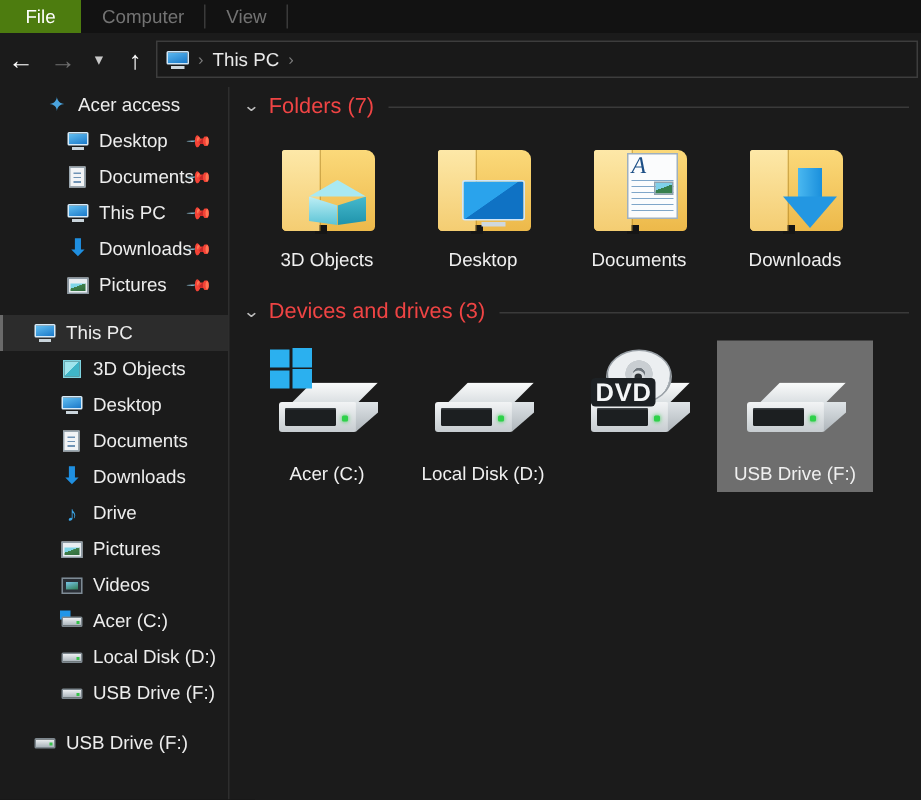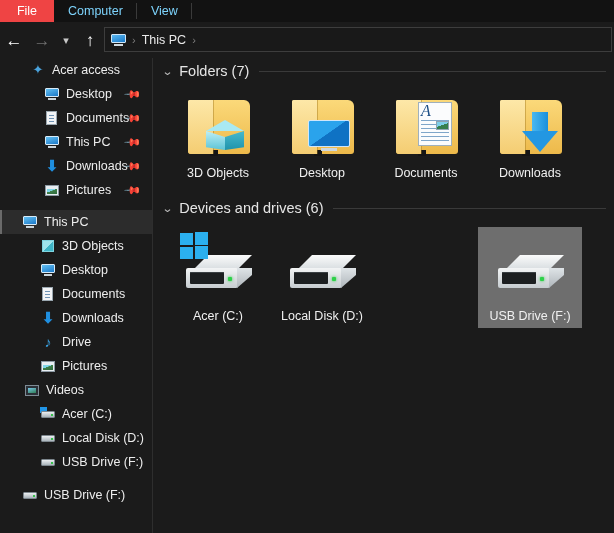--- a/index.html
+++ b/index.html
@@ -12,24 +12,24 @@
   }
   #app { position: relative; width: 614px; height: 533px; background: #1b1b1b; }
 
   
   #ribbon {
     position: absolute; left: 0; top: 0; width: 614px; height: 22px;
     background: #121212; display: flex; align-items: stretch;
   }
   .rtab {
     display: flex; align-items: center; justify-content: center;
-    font-size: 12.5px; color: #7dd3fc; padding: 0 14px;
+    font-size: 12.5px; color: #737373; padding: 0 14px;
     position: relative; white-space: nowrap;
   }
-  .rtab.file { background: #ef4444; color: #ffffff; min-width: 54px; padding: 0 16px; text-align: center; }
+  .rtab.file { background: #4d7c0f; color: #ffffff; min-width: 54px; padding: 0 16px; text-align: center; }
   .rtab.sep::after {
     content: ""; position: absolute; right: 0; top: 3px; bottom: 3px;
     width: 1px; background: #3a3a3a;
   }
 
   
   #navbar {
     position: absolute; left: 0; top: 22px; width: 614px; height: 36px;
     background: #1b1b1b; display: flex; align-items: center;
   }
@@ -135,21 +135,21 @@
     position: absolute; left: 154px; top: 58px; right: 0; bottom: 0;
     background: #1b1b1b; overflow: hidden;
   }
   .grouphdr {
     display: flex; align-items: center; height: 26px; padding-left: 9px;
   }
   .chev {
     color: #bdbdbd; font-size: 11px; margin-right: 7px; line-height: 1;
     display: inline-block; transform: scaleX(1.25);
   }
-  .gtitle { font-size: 14.5px; color: #e5e5e5; white-space: nowrap; }
+  .gtitle { font-size: 14.5px; color: #ef4444; white-space: nowrap; }
   .gline { flex: 1; height: 1px; background: #3a3a3a; margin-left: 10px; margin-right: 8px; }
 
   .tiles { display: flex; padding-left: 12px; }
   .tile {
     width: 104px; padding-top: 6px; padding-bottom: 4px;
     display: flex; flex-direction: column; align-items: center;
   }
   .tile.selected { background: #6e6e6e; }
   .tile-icon { width: 76px; height: 72px; position: relative; }
   .tile-label {
@@ -393,21 +393,21 @@
     <div class="srow" style="padding-left:40px;">
       <span class="sicon ic-music">♪</span>
       <span class="slabel">Drive</span>
     </div>
     <div class="srow" style="padding-left:40px;">
       <span class="sicon">
           <i class="ic-pic"></i>
         </span>
       <span class="slabel">Pictures</span>
     </div>
-    <div class="srow" style="padding-left:24px;">
+    <div class="srow" style="padding-left:40px;">
       <span class="sicon">
           <i class="ic-vid"></i>
         </span>
       <span class="slabel">Videos</span>
     </div>
     <div class="srow" style="padding-left:40px;">
       <span class="sicon ic-drive ic-drivewin">
         <i class="w"></i>
           <i class="d1"></i>
           <i class="d2"></i>
@@ -511,21 +511,21 @@
               <i class="head"></i>
             </div>
         </div>
         <div class="tile-label">Downloads</div>
       </div>
 
     </div>
 
     <div class="grouphdr" style="margin-top:10px;">
       <span class="chev">⌄</span>
-      <span class="gtitle">Devices and drives (6)</span>
+      <span class="gtitle">Devices and drives (3)</span>
       <span class="gline"></span>
     </div>
 
     <div class="tiles" style="padding-top:6px;">
 
       <div class="tile">
         <div class="tile-icon">
           <div class="winbadge">
               <i></i>
               <i></i>
@@ -550,31 +550,45 @@
               <i class="front"></i>
               <i class="side"></i>
               <i class="slot"></i>
               <i class="led"></i>
             </div>
         </div>
         <div class="tile-label">Local Disk (D:)</div>
       </div>
 
       <div class="tile">
-      </div>
-
-      <div class="tile selected">
-        <div class="tile-icon">
+        <div class="tile-icon">
+          <div class="disc">
+              <i class="cd"></i>
+              <i class="hole"></i>
+            </div>
+          <span class="dvdtext">DVD</span>
           <div class="drive">
               <i class="top3"></i>
               <i class="front"></i>
               <i class="side"></i>
               <i class="slot"></i>
               <i class="led"></i>
             </div>
         </div>
+      </div>
+
+      <div class="tile selected">
+        <div class="tile-icon">
+          <div class="drive">
+              <i class="top3"></i>
+              <i class="front"></i>
+              <i class="side"></i>
+              <i class="slot"></i>
+              <i class="led"></i>
+            </div>
+        </div>
         <div class="tile-label">USB Drive (F:)</div>
       </div>
 
     </div>
 
   </div>
 </div>
 
 </body></html>

